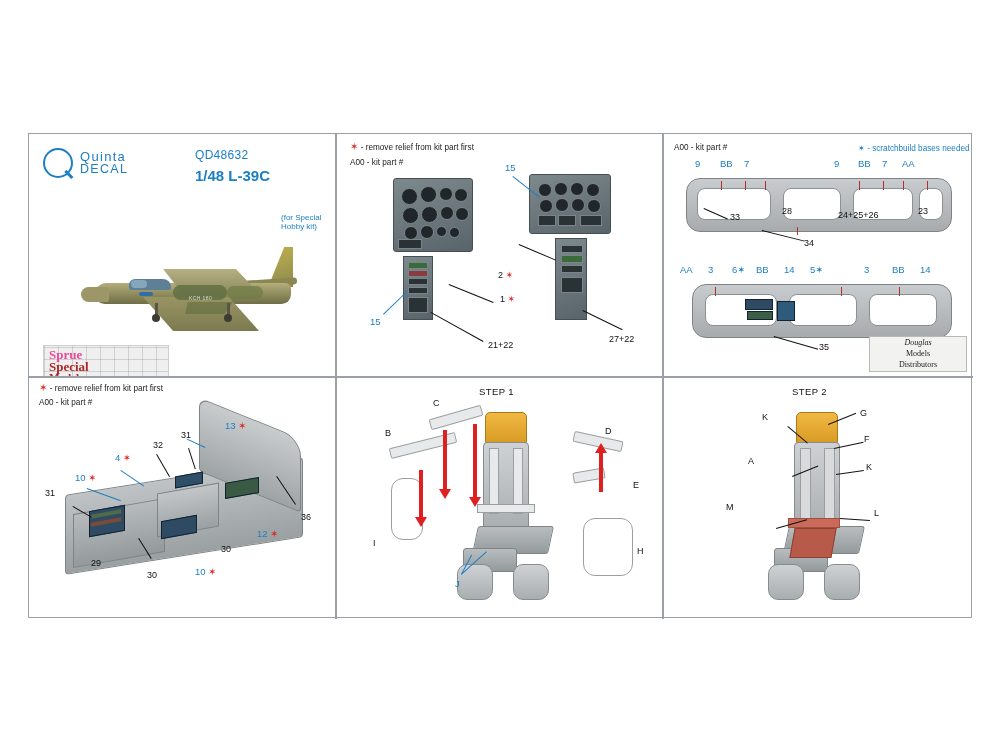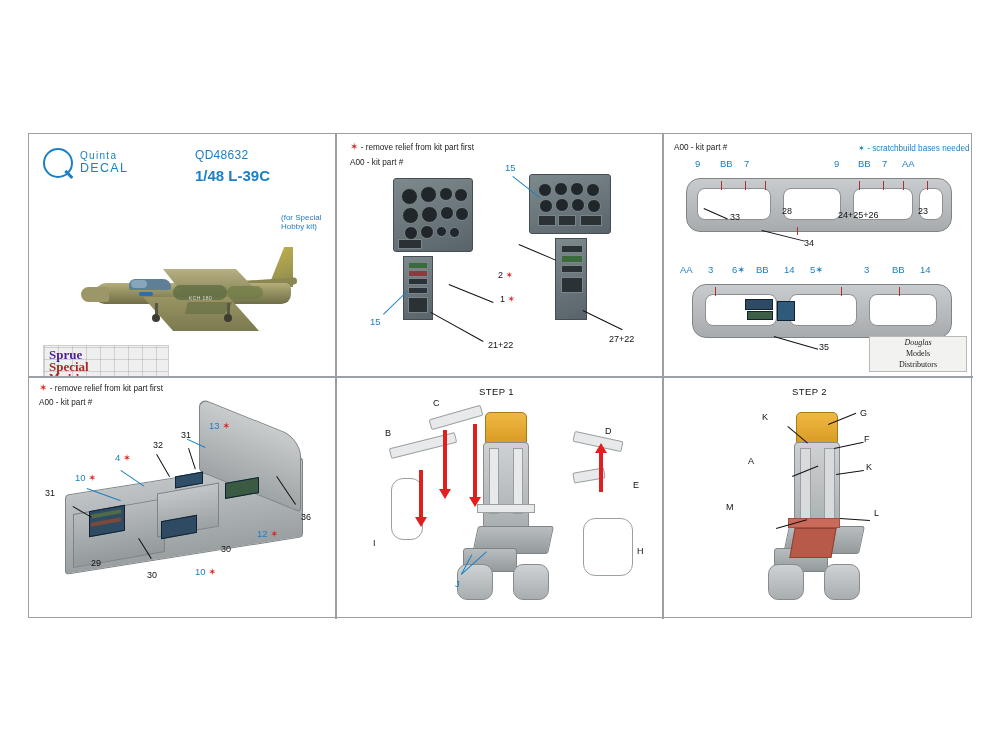--- a/index.html
+++ b/index.html
@@ -31,21 +31,21 @@
   .logo-wrap{position:absolute;left:14px;top:14px;display:flex;align-items:center;gap:7px;}
   .logo-q{
     width:26px;height:26px;border-radius:50%;
     border:2.5px solid #1b7fc4;position:relative;
   }
   .logo-q:after{
     content:"";position:absolute;width:10px;height:2.5px;background:#1b7fc4;
     right:-3px;bottom:1px;transform:rotate(45deg);
   }
   .logo-text{line-height:1.05;}
-  .logo-text .l1{font-size:10px;color:#1b7fc4;letter-spacing:1.3px;}
+  .logo-text .l1{font-size:13px;color:#1b7fc4;letter-spacing:1.3px;}
   .logo-text .l2{font-size:12.5px;color:#1b7fc4;letter-spacing:1.3px;}
   .code{position:absolute;left:166px;top:14px;font-size:12px;color:#1b7fc4;letter-spacing:.3px;}
   .scale{position:absolute;left:166px;top:33px;font-size:15px;color:#1b7fc4;font-weight:bold;}
   .title3d{position:absolute;left:178px;top:58px;font-size:14.5px;color:#1b7fc4;letter-spacing:.6px;}
   .subtitle{position:absolute;left:252px;top:79px;font-size:8px;color:#1b7fc4;}
 
   
   .plane{position:absolute;left:48px;top:105px;width:230px;height:105px;}
   .fuselage{
     position:absolute;left:18px;top:44px;width:196px;height:21px;border-radius:12px 6px 10px 10px;
@@ -82,21 +82,21 @@
   .serial{position:absolute;left:112px;top:56px;font-size:5px;color:#d8d8d8;letter-spacing:.4px;}
   .blue-stripe{position:absolute;left:62px;top:53px;width:14px;height:4px;background:#2e6fa8;border-radius:2px;}
 
   
   .wm{
     position:absolute;left:14px;top:211px;width:124px;height:38px;
     background:rgba(235,235,235,.78);
     border:1px solid #cfcfcf;
     overflow:hidden;
   }
-  .wm .wm1{position:absolute;left:5px;top:1px;font-size:13px;font-weight:bold;color:#4c1d95;font-family:"Liberation Serif",serif;}
+  .wm .wm1{position:absolute;left:5px;top:1px;font-size:13px;font-weight:bold;color:#ec4899;font-family:"Liberation Serif",serif;}
   .wm .wm2{position:absolute;left:5px;top:13px;font-size:13px;font-weight:bold;color:#b02626;font-family:"Liberation Serif",serif;}
   .wm .wm3{position:absolute;left:5px;top:25px;font-size:11px;font-weight:bold;color:#b02626;font-family:"Liberation Serif",serif;}
   .wm .grid{position:absolute;inset:0;background:
     repeating-linear-gradient(90deg,rgba(150,150,150,.35) 0 1px,transparent 1px 14px),
     repeating-linear-gradient(0deg,rgba(150,150,150,.35) 0 1px,transparent 1px 12px);}
 
   
   .note{position:absolute;font-size:8.2px;color:#222;}
   .note .star{color:#e02020;font-size:10px;line-height:0;}
   .blue-note{position:absolute;font-size:8.2px;color:#1b7fc4;}
@@ -351,21 +351,21 @@
     <div class="tubshape" style="left:128px;top:110px;width:60px;height:42px;transform:skewY(-10deg);background:linear-gradient(180deg,#c2c6c8,#9ba0a2);"></div>
 
     <div class="decalstrip" style="left:60px;top:130px;width:34px;height:24px;transform:skewY(-10deg);"></div>
     <div class="decal-green" style="left:62px;top:134px;width:30px;height:4px;transform:skewY(-10deg);"></div>
     <div class="decal-green" style="left:62px;top:142px;width:30px;height:4px;transform:skewY(-10deg);background:#7a4a3a;"></div>
     <div class="decalstrip" style="left:132px;top:140px;width:34px;height:16px;transform:skewY(-10deg);"></div>
     <div class="decalstrip" style="left:196px;top:102px;width:32px;height:14px;transform:skewY(-10deg);background:#3a5a44;"></div>
     <div class="decalstrip" style="left:146px;top:96px;width:26px;height:10px;transform:skewY(-10deg);background:#2f4f68;"></div>
 
     <div class="ln-blue" style="left:176px;top:70px;width:20px;transform:rotate(-155deg);"></div>
-    <div class="lbl-blue" style="left:180px;top:42px;"><span>13</span><span class="lbl-red"> ✶</span></div>
+    <div class="lbl-blue" style="left:196px;top:42px;"><span>13</span><span class="lbl-red"> ✶</span></div>
 
     <div class="ln" style="left:128px;top:76px;width:26px;transform:rotate(60deg);"></div>
     <div class="lbl" style="left:124px;top:62px;">32</div>
     <div class="ln" style="left:160px;top:70px;width:22px;transform:rotate(72deg);"></div>
     <div class="lbl" style="left:152px;top:52px;">31</div>
 
     <div class="ln-blue" style="left:92px;top:92px;width:28px;transform:rotate(34deg);"></div>
     <div class="lbl-blue" style="left:86px;top:74px;"><span>4</span><span class="lbl-red"> ✶</span></div>
     <div class="ln-blue" style="left:58px;top:110px;width:36px;transform:rotate(20deg);"></div>
     <div class="lbl-blue" style="left:46px;top:94px;"><span>10</span><span class="lbl-red"> ✶</span></div>

